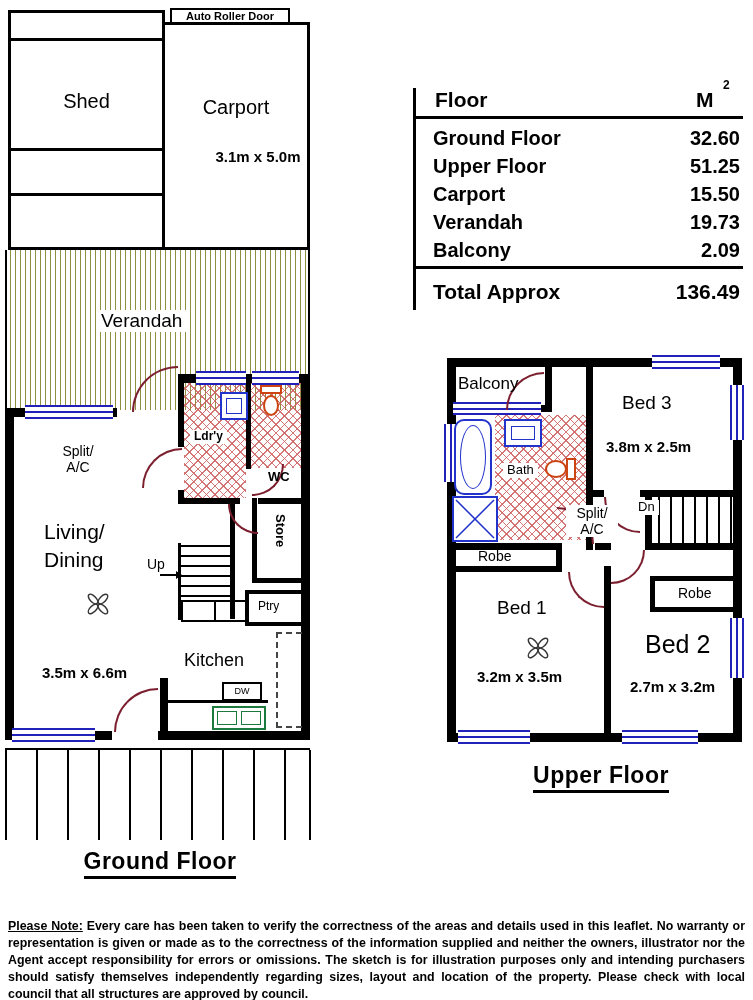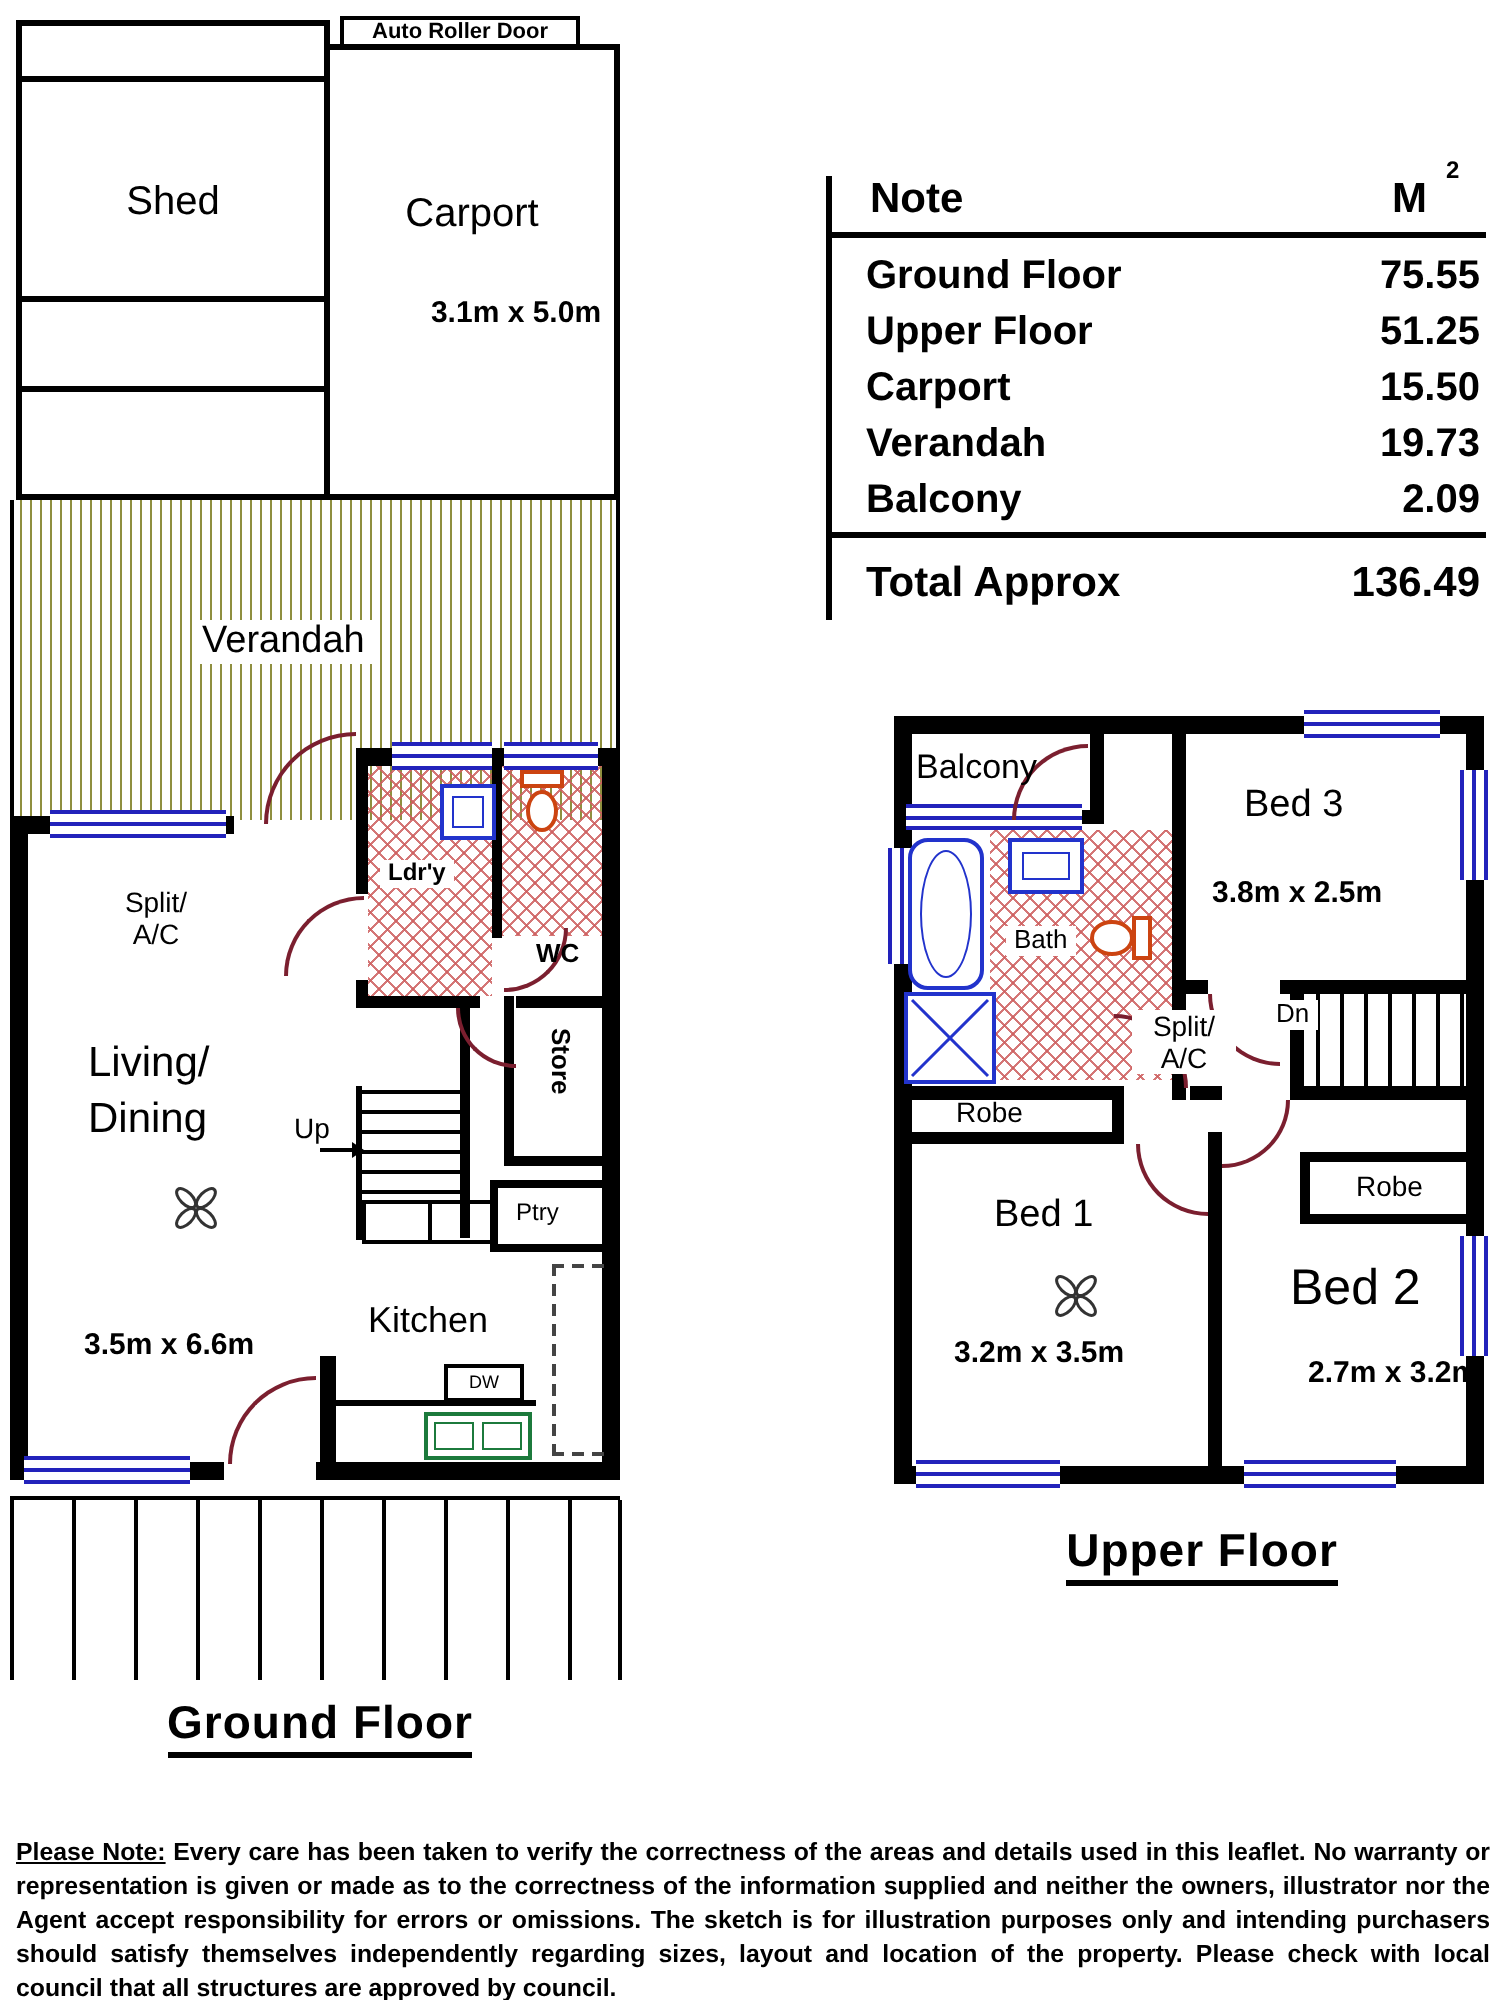--- a/index.html
+++ b/index.html
@@ -158,28 +158,28 @@
 
     <div class="wall" style="left:5px;top:748px;width:305px;height:2px;"></div>
     <div class="deck-lines" style="left:5px;top:750px;width:306px;height:90px;"></div>
     <div class="wall" style="left:309px;top:750px;width:2px;height:90px;"></div>
 
     <div class="title ctr" style="left:55px;top:848px;width:210px;"><span>Ground Floor</span></div>
   </div>
 
   <div>
     <div class="wall" style="left:413px;top:88px;width:3px;height:222px;z-index:5;"></div>
-    <div class="lbl" style="left:435px;top:88px;font-size:21px;font-weight:bold;">Note</div>
+    <div class="lbl" style="left:435px;top:88px;font-size:21px;font-weight:bold;">Floor</div>
     <div class="lbl" style="left:696px;top:88px;font-size:21px;font-weight:bold;">M</div>
     <div class="lbl" style="left:723px;top:79px;font-size:12px;font-weight:bold;">2</div>
     <div class="wall" style="left:413px;top:116px;width:330px;height:3px;"></div>
 
     <div class="trow" style="left:433px;top:127px;width:307px;">
       <span>Ground Floor</span>
-      <span>75.55</span>
+      <span>32.60</span>
     </div>
     <div class="trow" style="left:433px;top:155px;width:307px;">
       <span>Upper Floor</span>
       <span>51.25</span>
     </div>
     <div class="trow" style="left:433px;top:183px;width:307px;">
       <span>Carport</span>
       <span>15.50</span>
     </div>
     <div class="trow" style="left:433px;top:211px;width:307px;">
@@ -262,21 +262,21 @@
     <div class="lbl" style="left:477px;top:668px;font-size:15px;font-weight:bold;">3.2m x 3.5m</div>
     <svg style="position:absolute;left:524px;top:634px;z-index:5;" width="28" height="28" viewBox="0 0 28 28">
       <g fill="none" stroke="#333" stroke-width="1.5">
         <ellipse cx="14" cy="7" rx="3" ry="6" transform="rotate(45 14 14)"></ellipse>
         <ellipse cx="14" cy="7" rx="3" ry="6" transform="rotate(135 14 14)"></ellipse>
         <ellipse cx="14" cy="7" rx="3" ry="6" transform="rotate(225 14 14)"></ellipse>
         <ellipse cx="14" cy="7" rx="3" ry="6" transform="rotate(315 14 14)"></ellipse>
       </g>
     </svg>
     <div class="lbl" style="left:645px;top:630px;font-size:25px;">Bed 2</div>
-    <div class="lbl" style="left:630px;top:678px;font-size:15px;font-weight:bold;margin-left:24px;">2.7m x 3.2m</div>
+    <div class="lbl" style="left:630px;top:678px;font-size:15px;font-weight:bold;">2.7m x 3.2m</div>
 
     <div class="arc arc-tl" style="left:506px;top:372px;width:38px;height:38px;"></div>
     <div class="arc arc-tr" style="left:557px;top:507px;width:37px;height:37px;"></div>
     <div class="arc arc-bl" style="left:604px;top:497px;width:36px;height:36px;"></div>
     <div class="arc arc-bl" style="left:568px;top:572px;width:36px;height:36px;"></div>
     <div class="arc arc-br" style="left:611px;top:550px;width:34px;height:34px;"></div>
 
     <div class="title ctr" style="left:512px;top:762px;width:178px;"><span>Upper Floor</span></div>
   </div>
 

